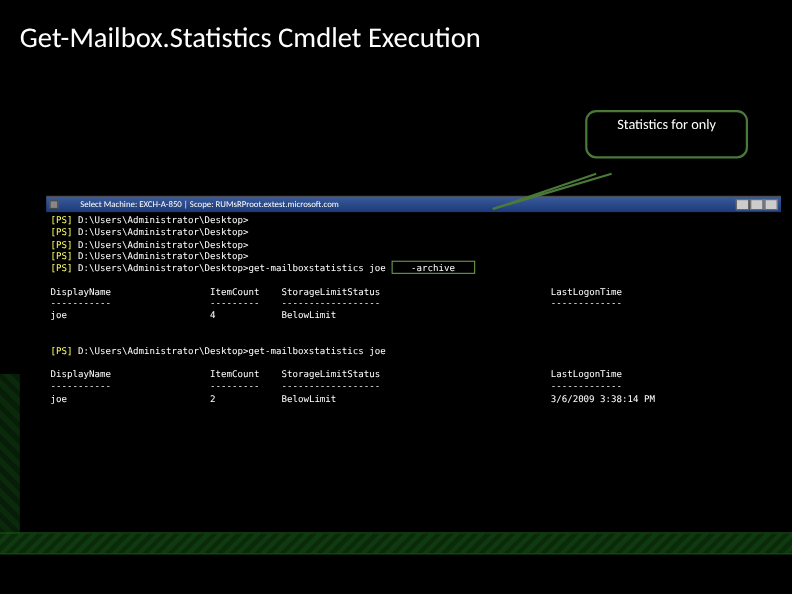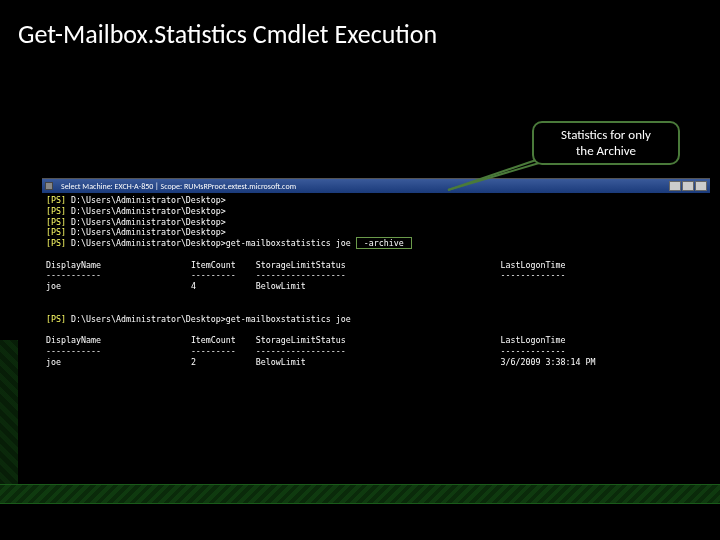--- a/index.html
+++ b/index.html
@@ -11,21 +11,21 @@
     overflow: hidden;
   }
   .title {
     color: #fff;
     font-size: 26px;
     font-weight: 400;
     padding: 18px 6px 0 18px;
   }
   .callout {
     position: absolute;
-    top: 121px; left: 532px;
+    top: 100px; left: 532px;
     width: 148px; height: 44px;
     background: #000;
     border: 2px solid #4a7a3a;
     border-radius: 10px;
     color: #fff;
     font-size: 13px;
     text-align: center;
     padding-top: 4px;
     line-height: 1.25;
     z-index: 5;
@@ -44,36 +44,36 @@
     border-top: 1px solid #555;
   }
   .titlebar {
     height: 14px;
     background: linear-gradient(#3a5a9a, #1a3a7a);
     display: flex; align-items: center;
     font-size: 8px; color: #fff;
     padding: 0 3px;
     justify-content: space-between;
   }
-  .titlebar-left { display:flex; gap:8px; align-items:center; }
+  .titlebar-left { display:flex; gap:20px; align-items:center; }
   .tb-icon { width:8px; height:8px; background:#888; border:1px solid #444; }
   .tb-btns { display:flex; gap:1px; }
   .tb-btn { width:12px; height:10px; background:#ccc; border:1px solid #666; }
   .term-body {
     background: #000;
     color: #fff;
     font-family: "Lucida Console", Consolas, monospace;
     font-size: 8.3px;
     line-height: 1.3;
     padding: 2px 4px 6px 4px;
     white-space: pre;
     letter-spacing: 0;
   }
   .yellow { color: #ffff66; text-align: right; }
-  .hl-box { border: 1px solid #6a9a4a; padding: 0 7px; }
+  .hl-box { border: 1px solid #6a9a4a; padding: 0 17px; }
   .footer {
     position: absolute;
     bottom: 36px; left: 0;
     width: 720px; height: 20px;
     background: repeating-linear-gradient(135deg,
       #0a2a0a 0 4px, #0f3a0f 4px 8px);
     border-top: 1px solid #1a5a1a;
     border-bottom: 1px solid #1a5a1a;
   }
   .sidebar-deco {
@@ -85,21 +85,20 @@
     opacity: .7;
   }
 </style>
 </head>
 <body>
 
 <div class="title">Get-Mailbox.Statistics Cmdlet Execution</div>
 
 <div class="callout">
   <div>Statistics for only</div>
-  <div>the Archive</div>
 </div>
 <svg class="callout-tail">
   <line x1="98" y1="2" x2="4" y2="34" stroke="#4a7a3a" stroke-width="2"></line>
   <line x1="112" y1="2" x2="4" y2="34" stroke="#4a7a3a" stroke-width="2"></line>
 </svg>
 
 <div class="term-window">
   <div class="titlebar">
     <div class="titlebar-left">
       <span class="tb-icon"></span>

